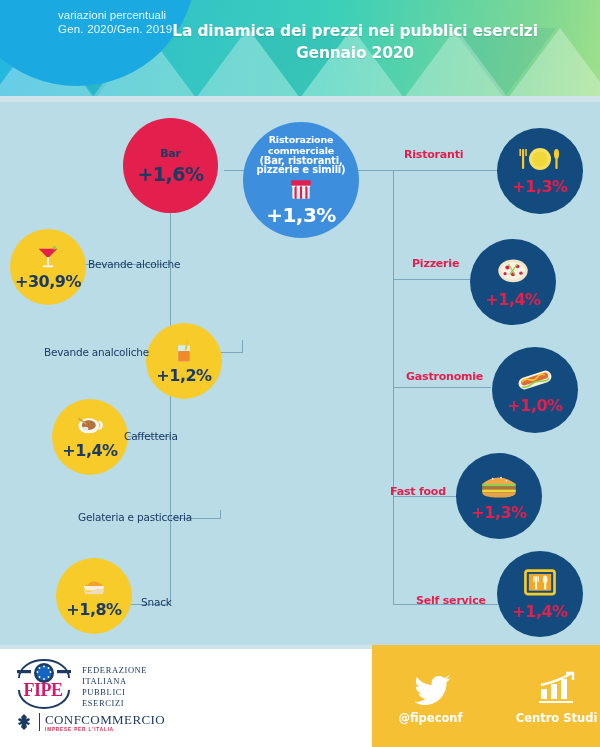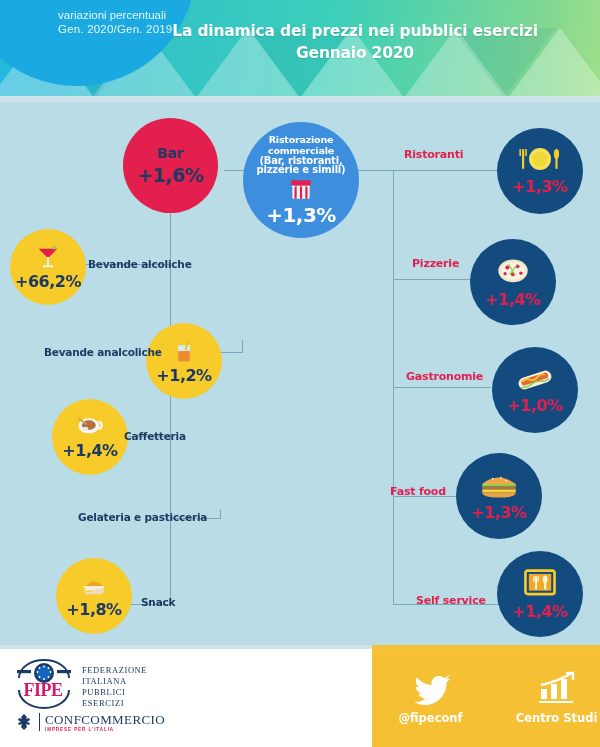--- a/index.html
+++ b/index.html
@@ -77,21 +77,21 @@
     position: absolute; border-radius: 50%;
     display: flex; flex-direction: column;
     align-items: center; justify-content: center;
   }
   .c-bar  { background: #e21f4d; }
   .c-rist { background: #3e8ede; }
   .c-yel  { background: #f6cb2a; }
   .c-nav  { background: #134b7f; }
 
   .lbl-bar {
-    color: #1d3a63; font-weight: bold; font-size: 14px;
+    color: #1d3a63; font-weight: bold; font-size: 11px;
     font-family: "DejaVu Sans", sans-serif; letter-spacing: -.2px;
   }
   .val-bar {
     color: #1d3a63; font-weight: bold; font-size: 19px; margin-top: 3px;
     font-family: "DejaVu Sans", sans-serif; letter-spacing: -.5px;
   }
   .rist-t1 {
     color: #ffffff; font-weight: bold; font-size: 9.5px; line-height: 11px;
     font-family: "DejaVu Sans", sans-serif; text-align: center; letter-spacing: -.2px;
   }
@@ -105,21 +105,21 @@
   }
   .val-yel {
     color: #1d3a63; font-weight: bold; font-size: 16px;
     font-family: "DejaVu Sans", sans-serif; letter-spacing: -.5px; margin-top: 1px;
   }
   .val-nav {
     color: #e21f4d; font-weight: bold; font-size: 16px;
     font-family: "DejaVu Sans", sans-serif; letter-spacing: -.5px; margin-top: 1px;
   }
   .lab-left {
-    position: absolute; color: #1d3a63; font-weight: bold; font-size: 10.5px;
+    position: absolute; color: #1d3a63; font-weight: normal; font-size: 10.5px;
     font-family: "DejaVu Sans", sans-serif; white-space: nowrap; letter-spacing: -.2px;
   }
   .lab-right {
     position: absolute; color: #e21f4d; font-weight: bold; font-size: 11px;
     font-family: "DejaVu Sans", sans-serif; white-space: nowrap; letter-spacing: -.2px;
     text-align: right;
   }
   .icon-box { display: flex; align-items: center; justify-content: center; }
 
   
@@ -234,21 +234,21 @@
 
   <div class="circ c-yel" style="left:10px; top:229px; width:76px; height:76px;">
     <div class="icon-box">
       <svg width="28" height="28" viewBox="0 0 24 24">
         <path d="M4 5h16l-8 8z" fill="#e21f4d"></path>
         <rect x="11.2" y="12" width="1.6" height="7" fill="#f2f2f2"></rect>
         <rect x="7.5" y="19" width="9" height="1.8" rx=".8" fill="#f2f2f2"></rect>
         <circle cx="17.5" cy="4" r="1.6" fill="#8fd14f"></circle>
       </svg>
     </div>
-    <div class="val-yel">+66,2%</div>
+    <div class="val-yel">+30,9%</div>
   </div>
   <div class="lab-left" style="left:88px; top:258px;">Bevande alcoliche</div>
 
   <div class="circ c-yel" style="left:146px; top:323px; width:76px; height:76px;">
     <div class="icon-box">
       <svg width="28" height="28" viewBox="0 0 24 24">
         <rect x="7" y="7" width="10" height="14" rx="1" fill="#cfeef9"></rect>
         <rect x="7" y="12" width="10" height="9" rx="1" fill="#f08a2a"></rect>
         <rect x="13.4" y="2.5" width="1.7" height="9" rx=".8" fill="#f0c419" transform="rotate(12 14 7)"></rect>
       </svg>

